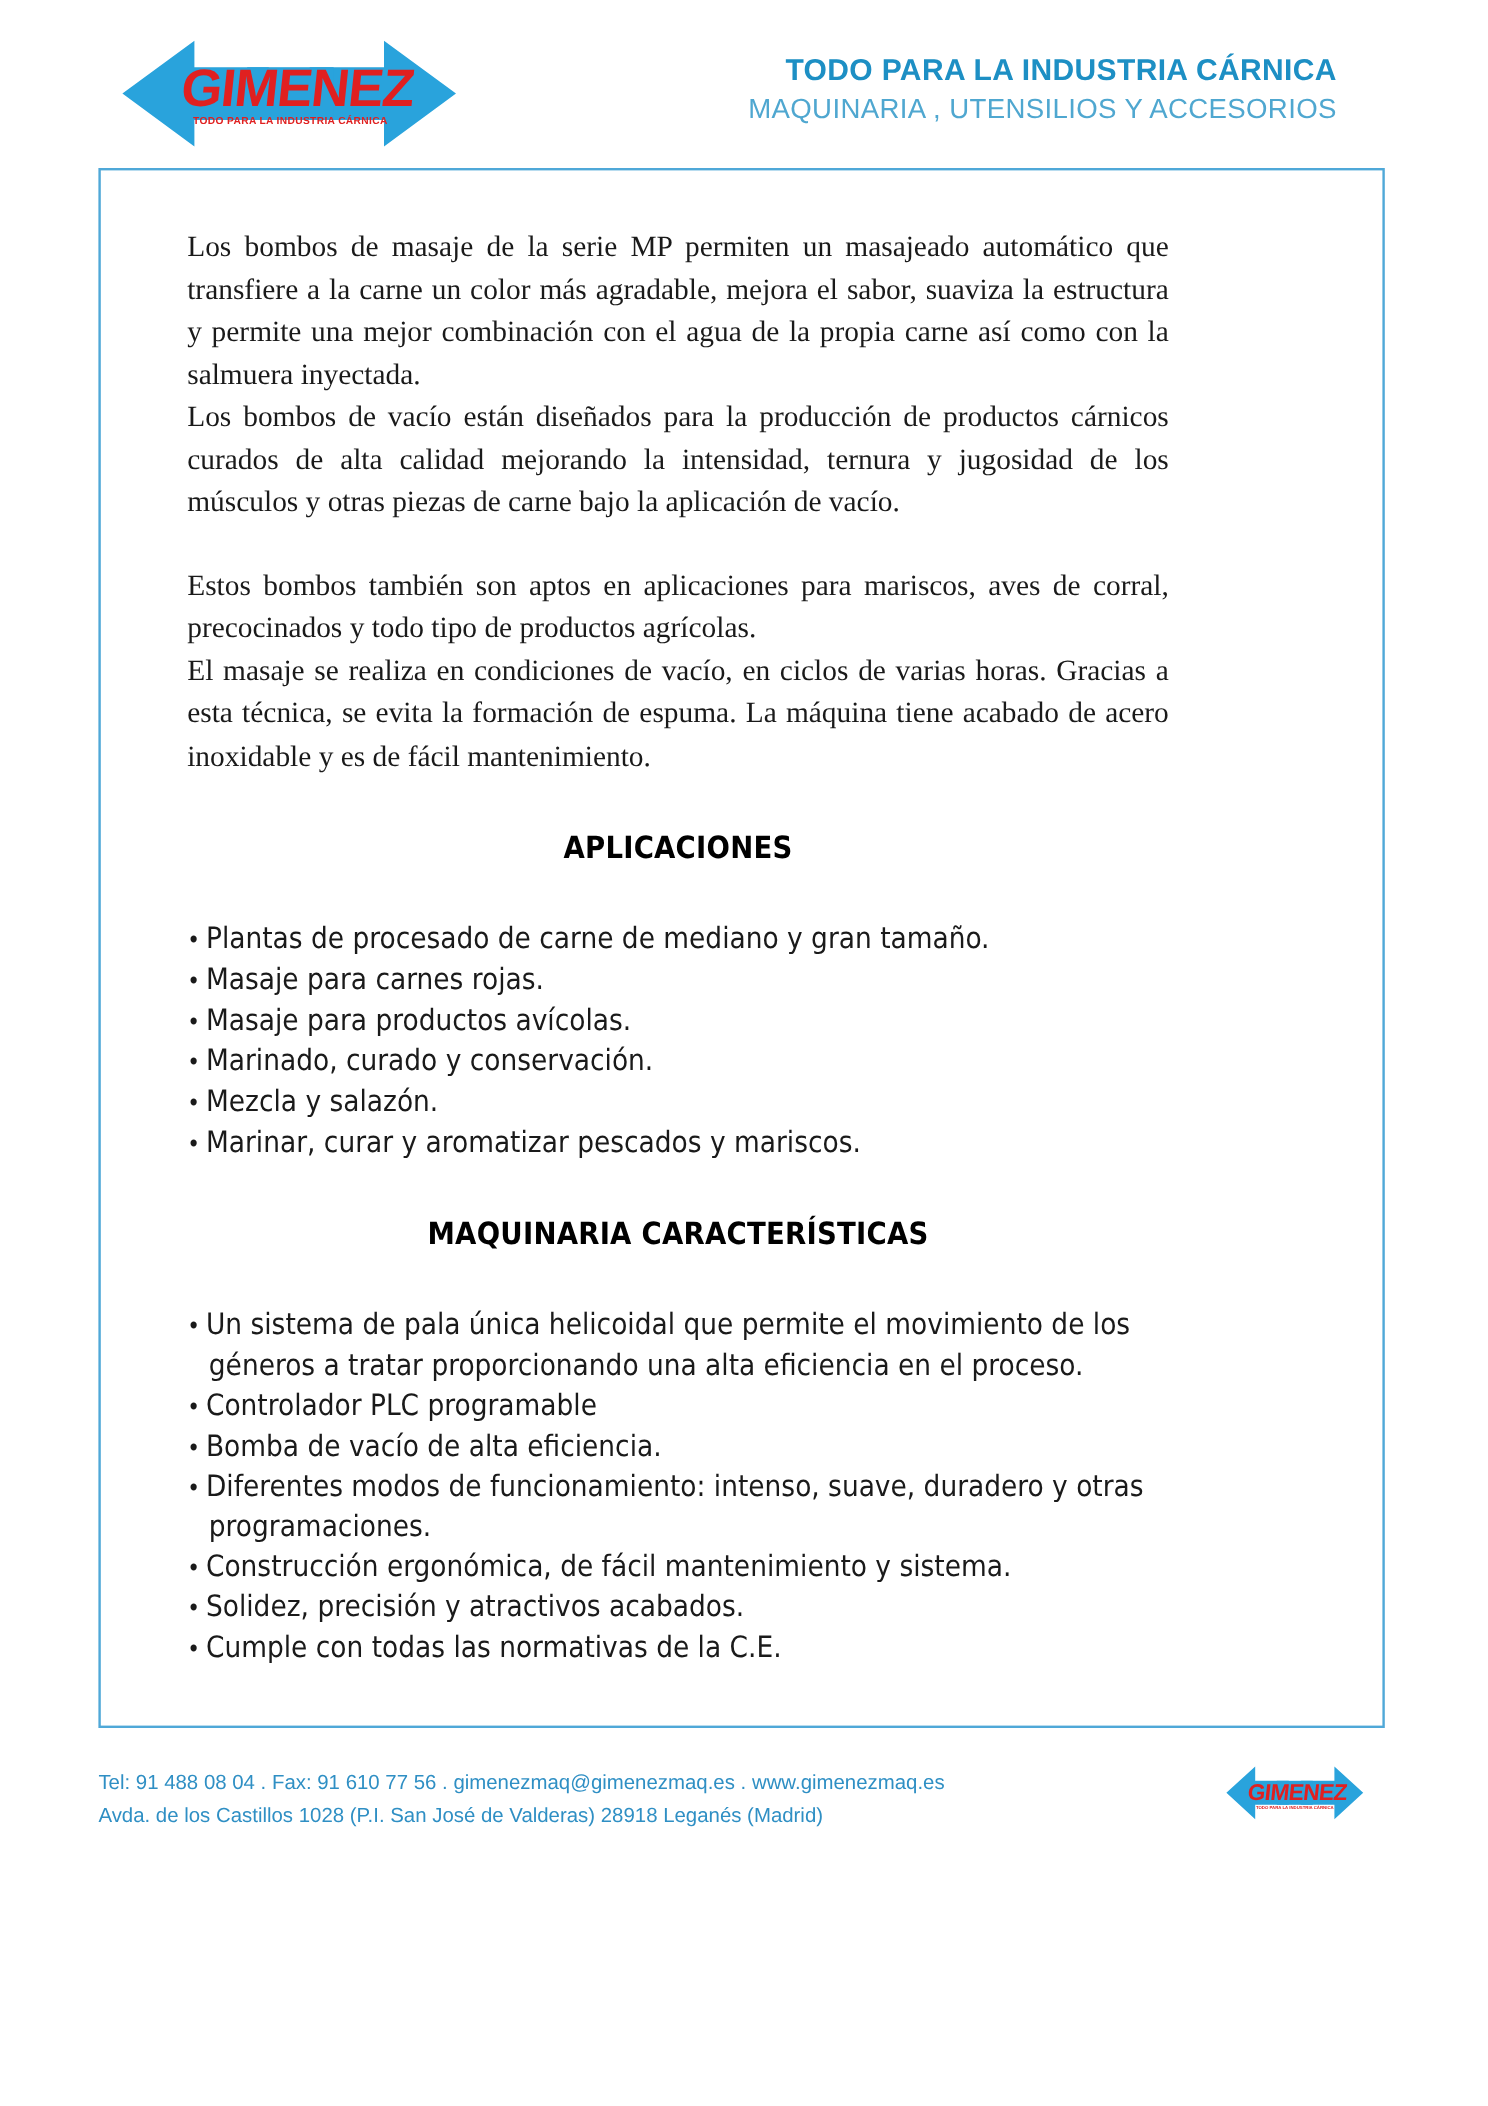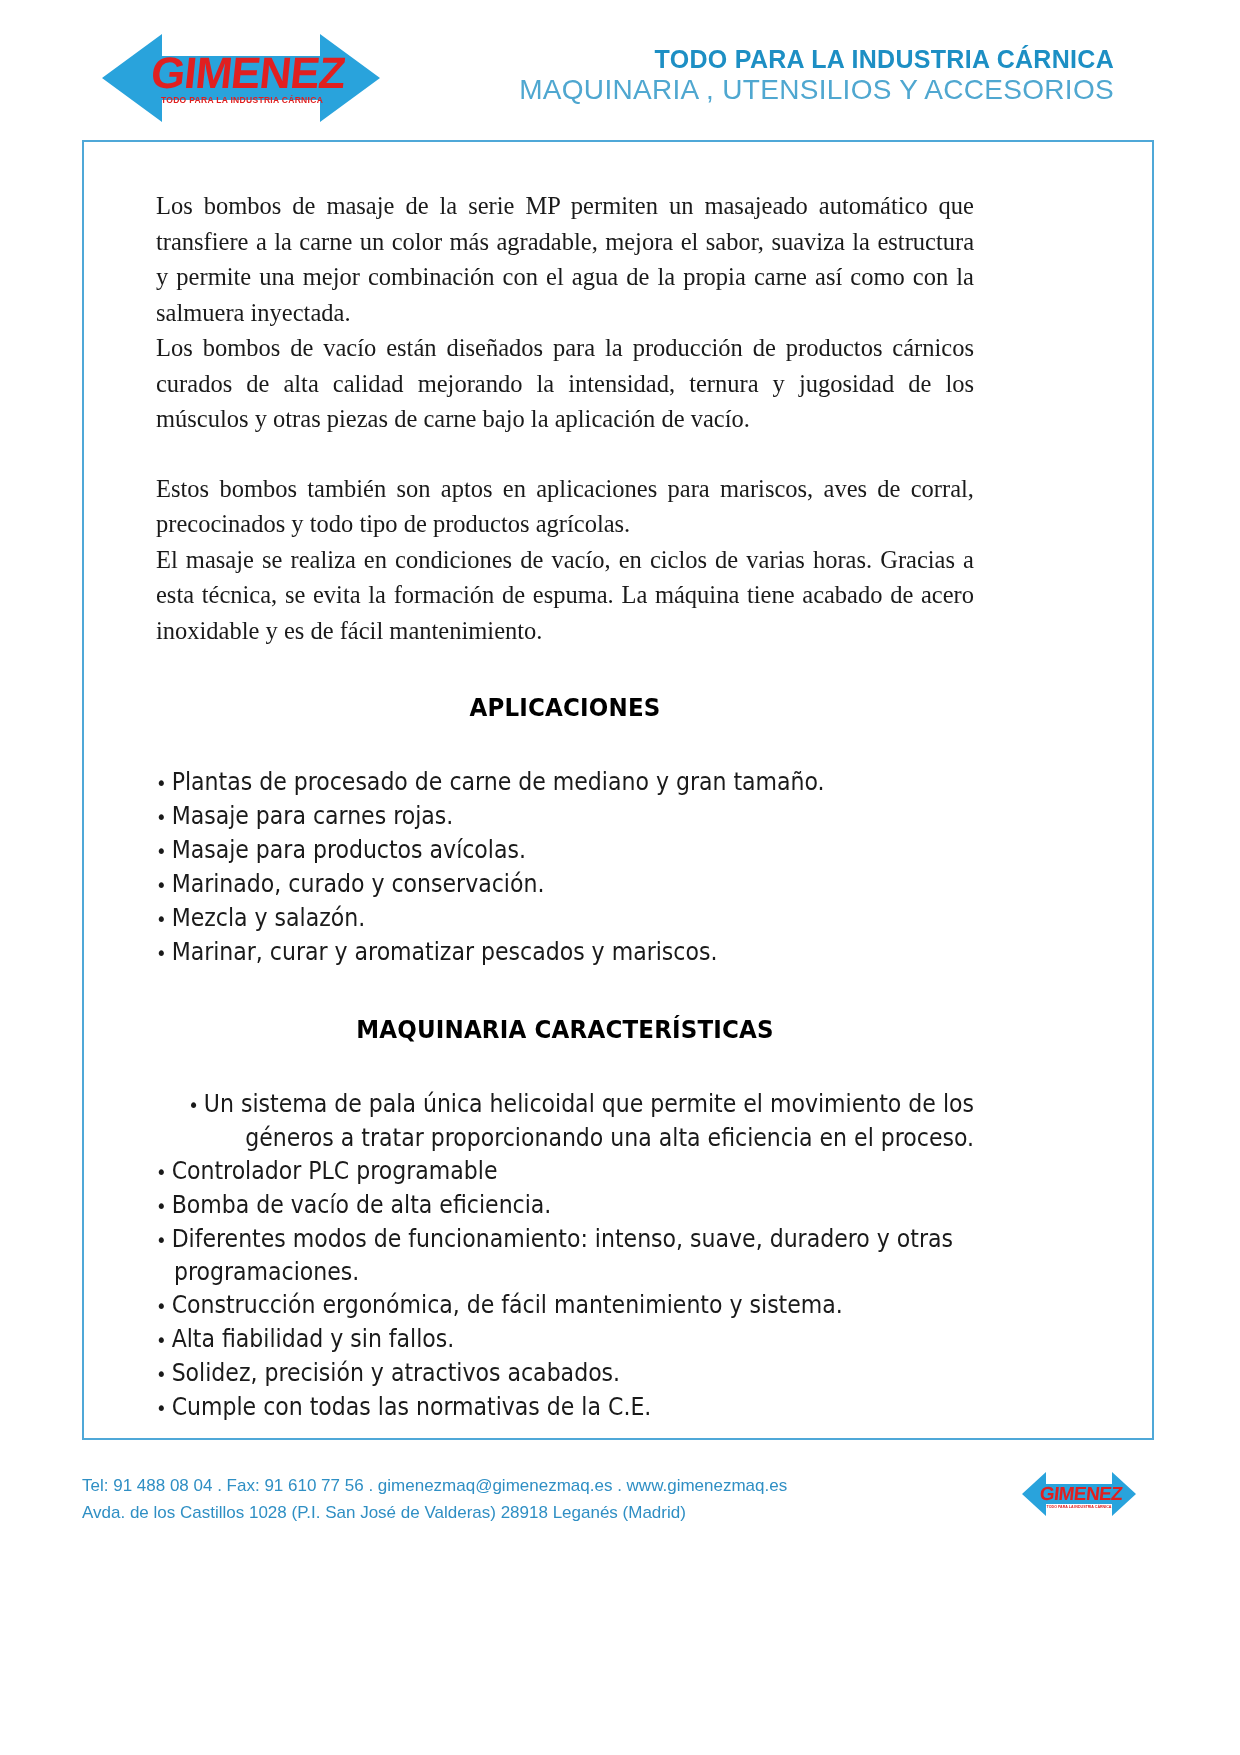--- a/index.html
+++ b/index.html
@@ -44,21 +44,21 @@
     font-weight: bold;
     font-size: 25px;
     letter-spacing: 0.3px;
     color: #1d8fc4;
     line-height: 30px;
     white-space: nowrap;
   }
   .header-sub {
     font-family: "Liberation Sans", sans-serif;
     font-weight: normal;
-    font-size: 28px;
+    font-size: 23px;
     letter-spacing: 0.3px;
     color: #4fa7d0;
     line-height: 28px;
     margin-top: 2px;
     white-space: nowrap;
   }
 
   
   .content-box {
     position: absolute;
@@ -116,21 +116,21 @@
     text-indent: -18px;
     font-stretch: condensed;
   }
   ul.bullets.app li { margin-bottom: 0.5px; }
   ul.bullets.feat li { margin-bottom: 0.5px; }
   .bdot {
     font-size: 20px;
     line-height: 32.5px;
     padding-right: 5px;
   }
-  li.indent1 { padding-left: 24px; text-indent: -14px; text-align: right; }
+  li.indent1 { padding-left: 24px; text-indent: -14px; }
 
   
   .footer {
     position: absolute;
     left: 0;
     top: 1460px;
     width: 1080px;
     height: 120px;
   }
   .footer-lines {
@@ -213,21 +213,20 @@
       <h2 class="heading">MAQUINARIA CARACTERÍSTICAS</h2>
 
       <div class="spacer-lg"></div>
 
       <ul class="bullets feat">
         <li class="indent1"><span class="bdot">•</span><span>Un sistema de pala única helicoidal que permite el movimiento de los géneros a tratar proporcionando una alta eficiencia en el proceso.</span></li>
         <li><span class="bdot">•</span><span>Controlador PLC programable</span></li>
         <li><span class="bdot">•</span><span>Bomba de vacío de alta eficiencia.</span></li>
         <li><span class="bdot">•</span><span>Diferentes modos de funcionamiento: intenso, suave, duradero y otras programaciones.</span></li>
         <li><span class="bdot">•</span><span>Construcción ergonómica, de fácil mantenimiento y sistema.</span></li>
-        <li><span class="bdot">•</span><span>Alta fiabilidad y sin fallos.</span></li>
         <li><span class="bdot">•</span><span>Solidez, precisión y atractivos acabados.</span></li>
         <li><span class="bdot">•</span><span>Cumple con todas las normativas de la C.E.</span></li>
       </ul>
 
     </div>
   </div>
 
   <div class="footer">
     <div class="footer-lines">
       <div class="footer-line">Tel: 91 488 08 04 . Fax: 91 610 77 56 . gimenezmaq@gimenezmaq.es . www.gimenezmaq.es</div>

